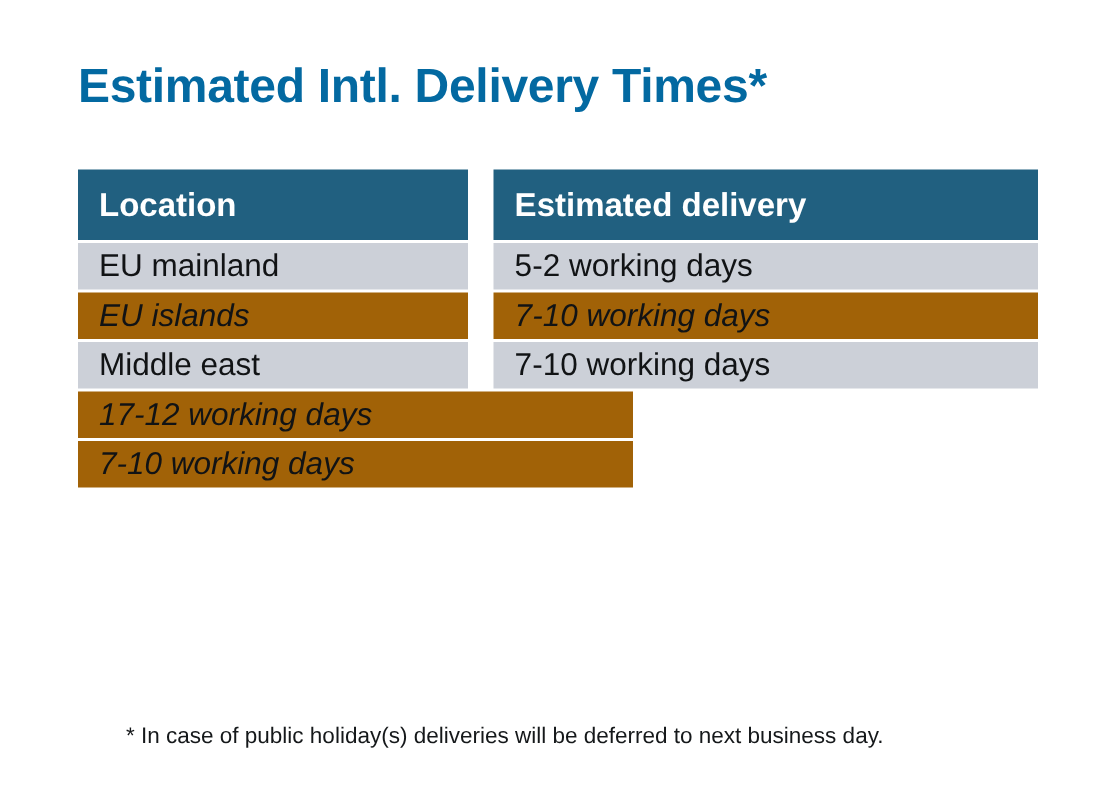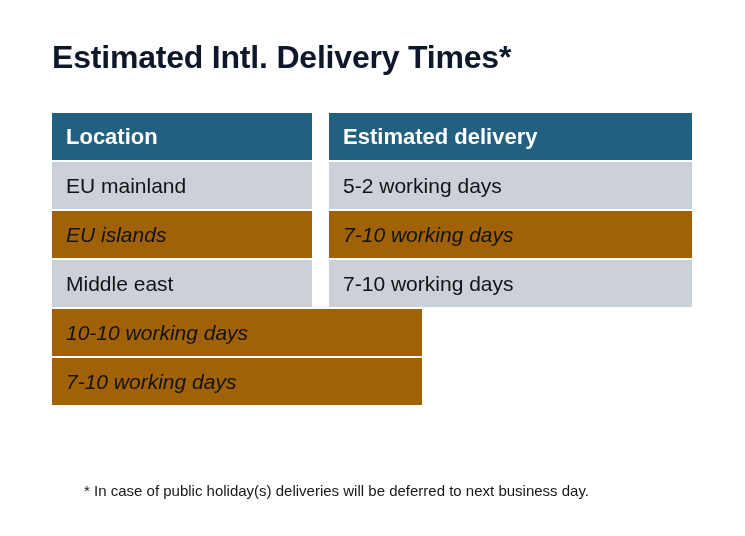--- a/index.html
+++ b/index.html
@@ -25,21 +25,21 @@
     background: #ffffff;
   }
 
   
   .title {
     position: absolute;
     left: 52px;
     top: 36px;
     width: 660px;
     height: 42px;
-    color: #0f172a;
+    color: #0369a1;
     font-size: 32px;
     font-weight: bold;
     letter-spacing: -0.2px;
     line-height: 42px;
     white-space: nowrap;
   }
 
   
   .table {
     position: absolute;
@@ -83,21 +83,21 @@
   .row-header .cell {
     background: #216080;
     color: #ffffff;
     font-weight: bold;
     font-size: 22px;
     height: 47px;
   }
 
   
   .row-body .cell {
-    height: 47px;
+    height: 31px;
   }
   .row-shade-dark .cell {
     background: #ccd0d8;
   }
   .row-shade-light .cell {
     background: #a16207;
     font-style: italic;
   }
 
   
@@ -135,21 +135,21 @@
       <div class="cell col-location">EU islands</div>
       <div class="cell col-delivery">7-10 working days</div>
     </div>
 
     <div class="row row-body row-shade-dark">
       <div class="cell col-location">Middle east</div>
       <div class="cell col-delivery">7-10 working days</div>
     </div>
 
     <div class="row row-body row-shade-light">
-      <div class="cell col-delivery">10-10 working days</div>
+      <div class="cell col-delivery">17-12 working days</div>
     </div>
 
 
     <div class="row row-body row-shade-light">
       <div class="cell col-delivery">7-10 working days</div>
     </div>
 
   </div>
 
   <div class="footnote">* In case of public holiday(s) deliveries will be deferred to next business day.</div>

